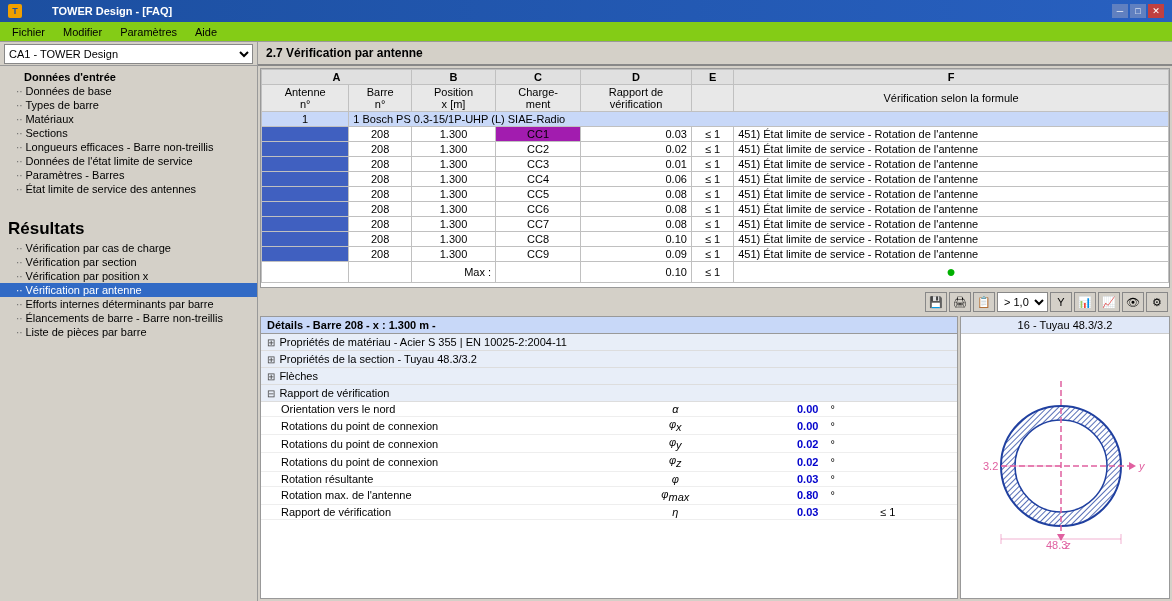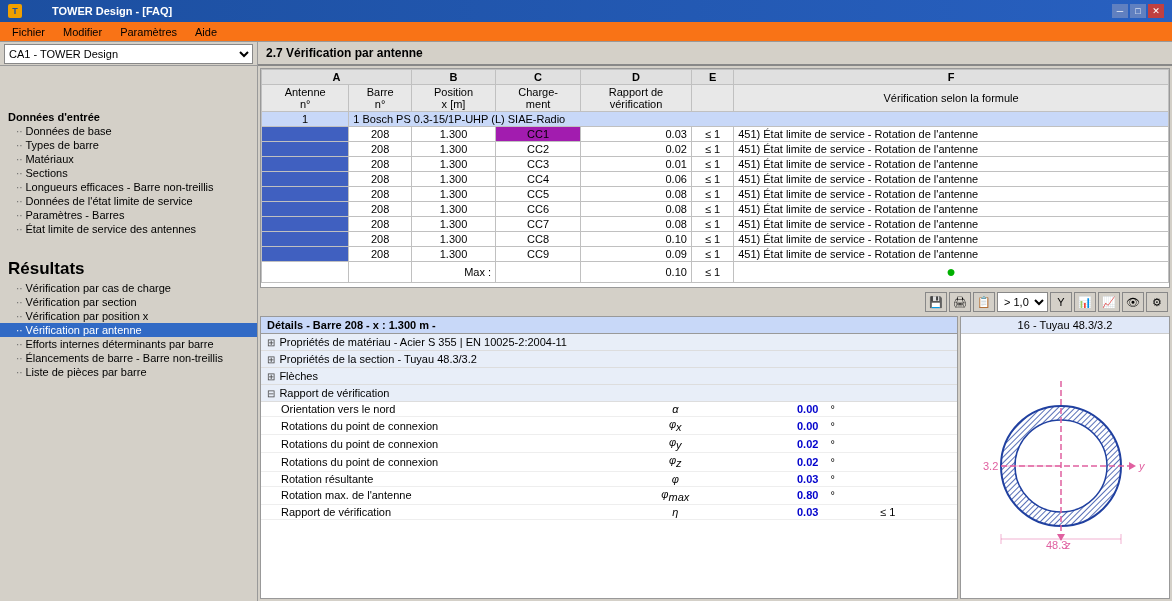--- a/index.html
+++ b/index.html
@@ -17,42 +17,41 @@
     }
     .titlebar-left { display: flex; align-items: center; gap: 6px; }
     .titlebar-icon { width: 14px; height: 14px; background: #f0a000; border-radius: 2px; display: flex; align-items: center; justify-content: center; font-size: 9px; font-weight: bold; color: #1c4fa0; }
     .titlebar-title { font-size: 11px; font-weight: 700; margin-left: 24px; }
     .titlebar-controls { display: flex; gap: 2px; }
     .titlebar-btn { width: 16px; height: 14px; background: #6080c0; border: none; color: white; font-size: 9px; cursor: pointer; display: flex; align-items: center; justify-content: center; }
     .titlebar-btn.close { background: #c04040; }
 
     
     .menubar {
-      background: #f97316;
+      background: #84cc16;
       height: 20px;
       display: flex;
       align-items: center;
       border-bottom: 1px solid #999;
       padding: 0 4px;
       gap: 2px;
     }
     .menu-item { padding: 1px 8px; cursor: pointer; color: #000; }
 
     
     .main-container { display: flex; height: calc(601px - 42px); }
 
     
     .sidebar {
       width: 258px;
       background: #d4d0c8;
       border-right: 1px solid #999;
       display: flex;
       flex-direction: column;
       overflow: hidden;
-      gap: 40px;
     }
     .sidebar-header {
       height: 24px;
       background: #d4d0c8;
       border-bottom: 1px solid #999;
       display: flex;
       align-items: center;
       padding: 0 4px;
       gap: 4px;
     }
@@ -62,21 +61,21 @@
       font-size: 11px;
       border: 1px solid #888;
       background: white;
     }
     .sidebar-tree {
       flex: 1;
       overflow-y: auto;
       padding: 4px 0;
     }
     .tree-section-label {
-      padding: 1px 8px;
+      padding: 1px 24px;
       font-weight: bold;
       color: #000;
       font-size: 11px;
     }
     .tree-item {
       padding: 1px 16px;
       color: #000;
       cursor: pointer;
       white-space: nowrap;
       font-size: 11px;

